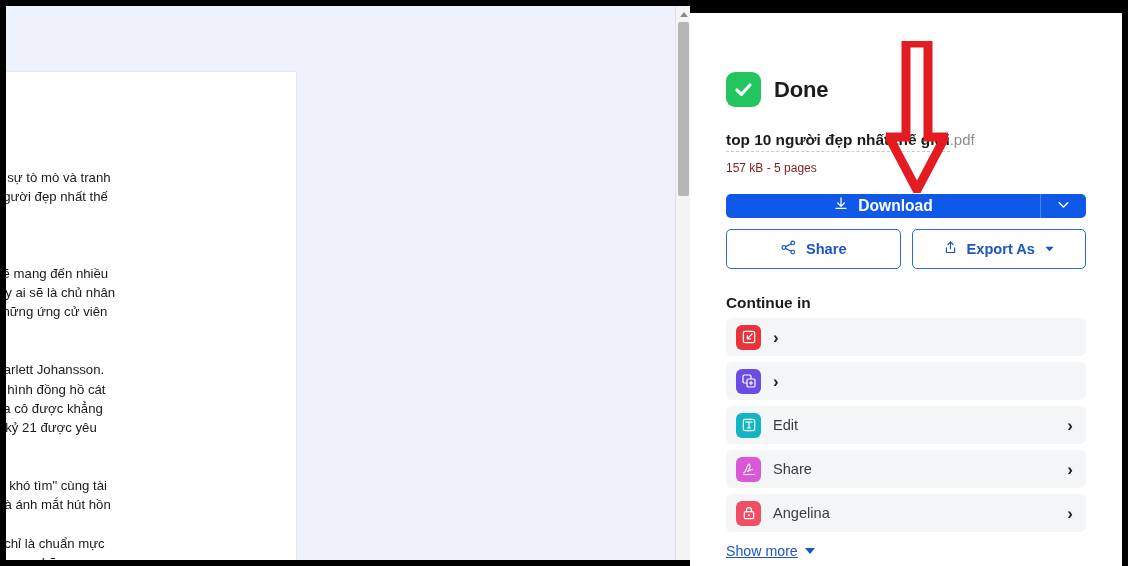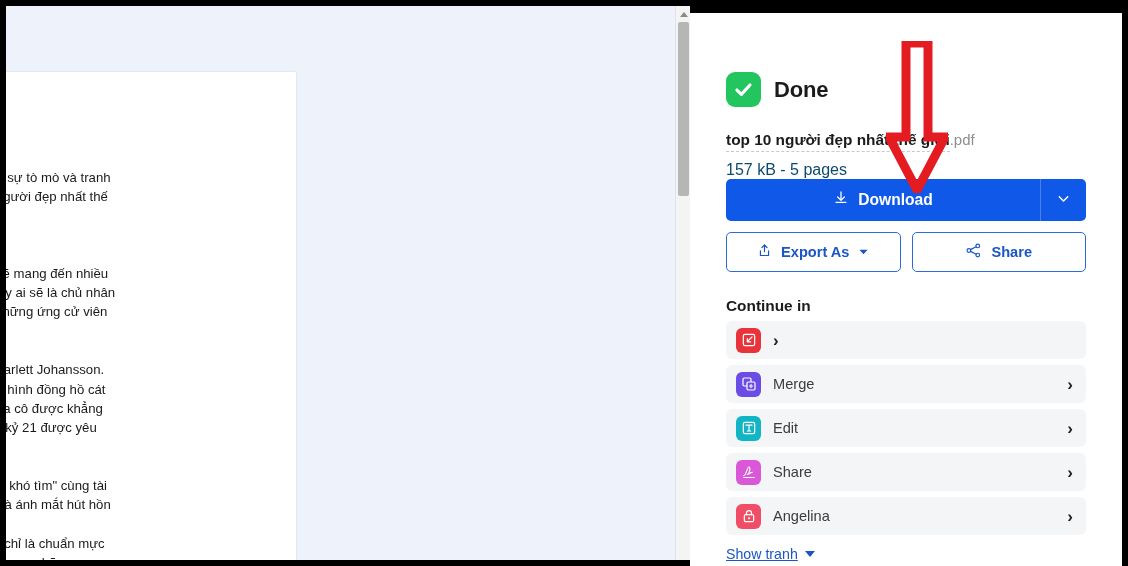--- a/index.html
+++ b/index.html
@@ -114,27 +114,28 @@
     white-space: nowrap;
   }
   .file-ext {
     font-size: 15px;
     color: #8e8e8e;
     padding-bottom: 2px;
     border-bottom: 1px dashed transparent;
   }
   .file-meta {
     margin-top: 9px;
-    font-size: 16px;
-    color: #0c4a6e;
+    font-size: 12px;
+    color: #7f1d1d;
   }
 
   .download-row {
+    margin-top: 19px;
     display: flex;
-    height: 42px;
+    height: 24px;
   }
   .btn-download {
     flex: 1;
     background: #1059e8;
     border: none;
     border-radius: 5px 0 0 5px;
     color: #fff;
     font-size: 15.6px; font-weight: bold;
     display: flex; align-items: center; justify-content: center;
     gap: 9px;
@@ -298,44 +299,44 @@
           <svg width="17" height="17" viewBox="0 0 24 24" aria-hidden="true">
             <path d="M6 9.5 L12 15.5 L18 9.5" fill="none" stroke="#fff" stroke-width="2" stroke-linecap="round" stroke-linejoin="round"></path>
           </svg>
         </span>
       </button>
     </div>
 
     <div class="secondary-row">
       <button class="btn-outline">
         <span>
+          <svg width="17" height="17" viewBox="0 0 24 24" aria-hidden="true">
+            <circle cx="18" cy="5.5" r="2.6" fill="none" stroke="#1b56c4" stroke-width="1.7"></circle>
+            <circle cx="5.5" cy="12" r="2.6" fill="none" stroke="#1b56c4" stroke-width="1.7"></circle>
+            <circle cx="18" cy="18.5" r="2.6" fill="none" stroke="#1b56c4" stroke-width="1.7"></circle>
+            <path d="M15.6 6.8 L7.9 10.8 M7.9 13.2 L15.6 17.2" fill="none" stroke="#1b56c4" stroke-width="1.7" stroke-linecap="round"></path>
+          </svg>
+        </span>
+        <span>Share</span>
+      </button>
+      <button class="btn-outline">
+        <span>
           <svg width="15" height="15" viewBox="0 0 24 24" aria-hidden="true">
             <path d="M12 3.5 V14" fill="none" stroke="#1b56c4" stroke-width="1.9" stroke-linecap="round"></path>
             <path d="M8 7.2 L12 3.2 L16 7.2" fill="none" stroke="#1b56c4" stroke-width="1.9" stroke-linecap="round" stroke-linejoin="round"></path>
             <path d="M5.5 12.5 V20 H18.5 V12.5" fill="none" stroke="#1b56c4" stroke-width="1.9" stroke-linecap="round" stroke-linejoin="round"></path>
           </svg>
         </span>
         <span>Export As</span>
         <span>
           <svg width="11" height="11" viewBox="0 0 12 12" aria-hidden="true">
             <path d="M1.5 4 L6 9 L10.5 4 Z" fill="#1b56c4"></path>
           </svg>
         </span>
       </button>
-      <button class="btn-outline">
-        <span>
-          <svg width="17" height="17" viewBox="0 0 24 24" aria-hidden="true">
-            <circle cx="18" cy="5.5" r="2.6" fill="none" stroke="#1b56c4" stroke-width="1.7"></circle>
-            <circle cx="5.5" cy="12" r="2.6" fill="none" stroke="#1b56c4" stroke-width="1.7"></circle>
-            <circle cx="18" cy="18.5" r="2.6" fill="none" stroke="#1b56c4" stroke-width="1.7"></circle>
-            <path d="M15.6 6.8 L7.9 10.8 M7.9 13.2 L15.6 17.2" fill="none" stroke="#1b56c4" stroke-width="1.7" stroke-linecap="round"></path>
-          </svg>
-        </span>
-        <span>Share</span>
-      </button>
     </div>
 
     <div class="continue-title">Continue in</div>
 
     <div class="tool-list" id="tool-list">
         <div class="tool-item">
           <div class="tool-icon" style="background: rgb(232, 51, 58);">
             <svg width="16" height="16" viewBox="0 0 24 24">
               <rect x="3.5" y="3.5" width="17" height="17" rx="2.4" fill="none" stroke="#fff" stroke-width="1.8"></rect>
               <path d="M16.5 7.5 L9.5 14.5 M9.5 9.8 V14.8 H14.5" fill="none" stroke="#fff" stroke-width="1.8" stroke-linecap="round" stroke-linejoin="round"></path>
@@ -344,21 +345,20 @@
           <div class="tool-chevron">›</div>
         </div>
         <div class="tool-item">
           <div class="tool-icon" style="background: rgb(107, 77, 230);">
             <svg width="16" height="16" viewBox="0 0 24 24">
               <rect x="3" y="3" width="12" height="12" rx="1.8" fill="none" stroke="#fff" stroke-width="1.8"></rect>
               <rect x="9" y="9" width="12" height="12" rx="1.8" fill="#6b4de6" stroke="#fff" stroke-width="1.8"></rect>
               <path d="M15 12.5 V17.5 M12.5 15 H17.5" fill="none" stroke="#fff" stroke-width="1.6" stroke-linecap="round"></path>
             </svg>
           </div>
-          <div class="tool-label">Merge</div>
           <div class="tool-chevron">›</div>
         </div>
         <div class="tool-item">
           <div class="tool-icon" style="background: rgb(18, 181, 196);">
             <svg width="16" height="16" viewBox="0 0 24 24">
               <rect x="3.5" y="3.5" width="17" height="17" rx="2.4" fill="none" stroke="#fff" stroke-width="1.8"></rect>
               <path d="M7.5 7.8 H16.5 M12 7.8 V16.5 M9.6 16.5 H14.4" fill="none" stroke="#fff" stroke-width="1.8" stroke-linecap="round"></path>
             </svg>
           </div>
           <div class="tool-label">Edit</div>
@@ -381,21 +381,21 @@
               <path d="M8.2 10 V7.8 A3.8 3.8 0 0 1 15.8 7.8 V10" fill="none" stroke="#fff" stroke-width="1.8" stroke-linecap="round"></path>
               <circle cx="12" cy="15.2" r="1.5" fill="#fff"></circle>
             </svg>
           </div>
           <div class="tool-label">Angelina</div>
           <div class="tool-chevron">›</div>
         </div>
       </div>
 
     <div class="show-more">
-      <span>Show tranh</span>
+      <span>Show more</span>
       <span class="caret-down-sm"></span>
     </div>
   </div>
 
   <div class="red-arrow">
     <svg width="62" height="152" viewBox="0 0 62 152" aria-hidden="true">
       <path d="M20 2 L42 2 L42 96 L59 96 L31 149 L3 96 L20 96 Z" fill="none" stroke="#e41b20" stroke-width="9" stroke-linejoin="miter"></path>
     </svg>
   </div>
 

